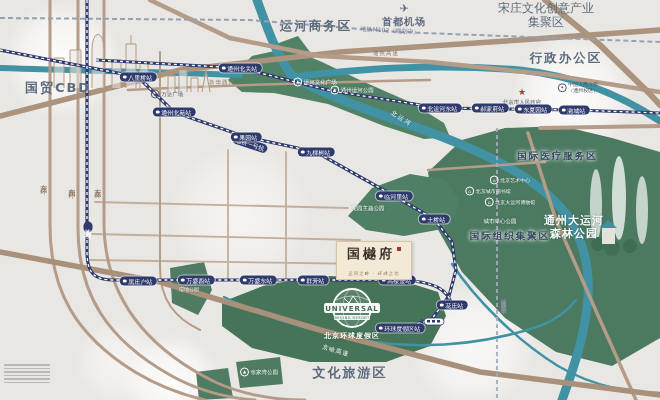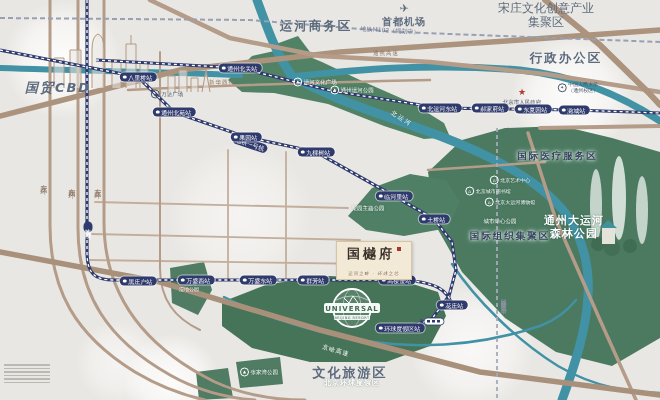--- a/index.html
+++ b/index.html
@@ -143,21 +143,21 @@
       <ellipse cx="352" cy="308" rx="9" ry="19" fill="none" stroke="#fff" stroke-width="0.6" opacity="0.7"></ellipse>
       <path d="M336,300 Q352,292 368,300" fill="none" stroke="#fff" stroke-width="0.7" opacity="0.8"></path>
       <path d="M344,298 L349,303 L353,296 L358,303" fill="none" stroke="#fff" stroke-width="1"></path>
       <rect x="324" y="303" width="56" height="10" rx="2" fill="#fff" opacity="0.95"></rect>
       <text x="352" y="311" text-anchor="middle" font-size="7" font-weight="bold" fill="#3f6b52" letter-spacing="1">UNIVERSAL</text>
       <rect x="334" y="315" width="36" height="5" rx="1" fill="#fff" opacity="0.9"></rect>
       <text x="352" y="319" text-anchor="middle" font-size="3.5" fill="#3f6b52" letter-spacing="0.5">BEIJING RESORT</text>
     </g>
   </svg>
 
-  <div class="lbl big" style="left:58px;top:88px;font-size:13px;font-style:italic;">国贸CBD</div>
+  <div class="lbl big" style="left:58px;top:88px;font-size:13px;">国贸CBD</div>
   <div class="lbl big" style="left:316px;top:25px;font-size:12.5px;">运河商务区</div>
   <div class="lbl lines" style="left:546px;top:15px;font-size:12px;">
     <span>宋庄文化创意产业</span>
     <span>集聚区</span>
   </div>
   <div class="lbl big" style="left:566px;top:57px;font-size:12.5px;">行政办公区</div>
   <div class="lbl big on-green" style="left:547px;top:156px;font-size:9.5px;padding-left:21px;">国际医疗服务区</div>
   <div class="lbl big on-green" style="left:510px;top:236px;font-size:9.5px;">国际组织集聚区</div>
   <div class="lbl big" style="left:350px;top:373px;font-size:13px;">文化旅游区</div>
   <div class="lbl lines big white" style="left:574px;top:227px;font-size:11px;letter-spacing:1px;font-family:Liberation Serif, serif;">
@@ -205,21 +205,21 @@
   <div class="lbl white" style="left:368px;top:208px;font-size:5.5px;">梨园主题公园</div>
   <div class="lbl lines white" style="left:189px;top:286px;font-size:5px;">
     <span>马家湾</span>
     <span>湿地公园</span>
   </div>
   <div class="poi white" style="left:259px;top:372px;font-size:5.5px;">
     <span class="poi-ic">♣</span>
     <span>张家湾公园</span>
   </div>
   <div class="lbl white" style="left:402px;top:118px;font-size:6px;transform:translate(-50%,-50%) rotate(32deg);letter-spacing:2px;">北运河</div>
-  <div class="lbl big white" style="left:352px;top:336px;font-size:7px;letter-spacing:1px;margin-top:47px;">北京环球度假区</div>
+  <div class="lbl big white" style="left:352px;top:336px;font-size:7px;letter-spacing:1px;">北京环球度假区</div>
 
   <div class="lbl vert roadlbl" style="left:43px;top:182px;font-size:7px;">东三环</div>
   <div class="lbl vert roadlbl" style="left:71px;top:186px;font-size:7px;">东四环</div>
   <div class="lbl vert roadlbl" style="left:97px;top:186px;font-size:7px;">东五环</div>
   <div class="lbl roadlbl" style="left:386px;top:53px;font-size:5.5px;">通燕高速</div>
   <div class="lbl roadlbl" style="left:222px;top:82px;font-size:5.5px;">新华西街</div>
   <div class="lbl" style="left:336px;top:350px;font-size:6px;color:#fff;transform:translate(-50%,-50%) rotate(16deg);letter-spacing:1px;">京哈高速</div>
 
   <div class="mlabel vert" style="left:88px;top:227px;">地铁七号线</div>
   <div class="mlabel" style="left:250px;top:144px;transform:translate(-50%,-50%) rotate(18deg);">地铁一号线</div>

